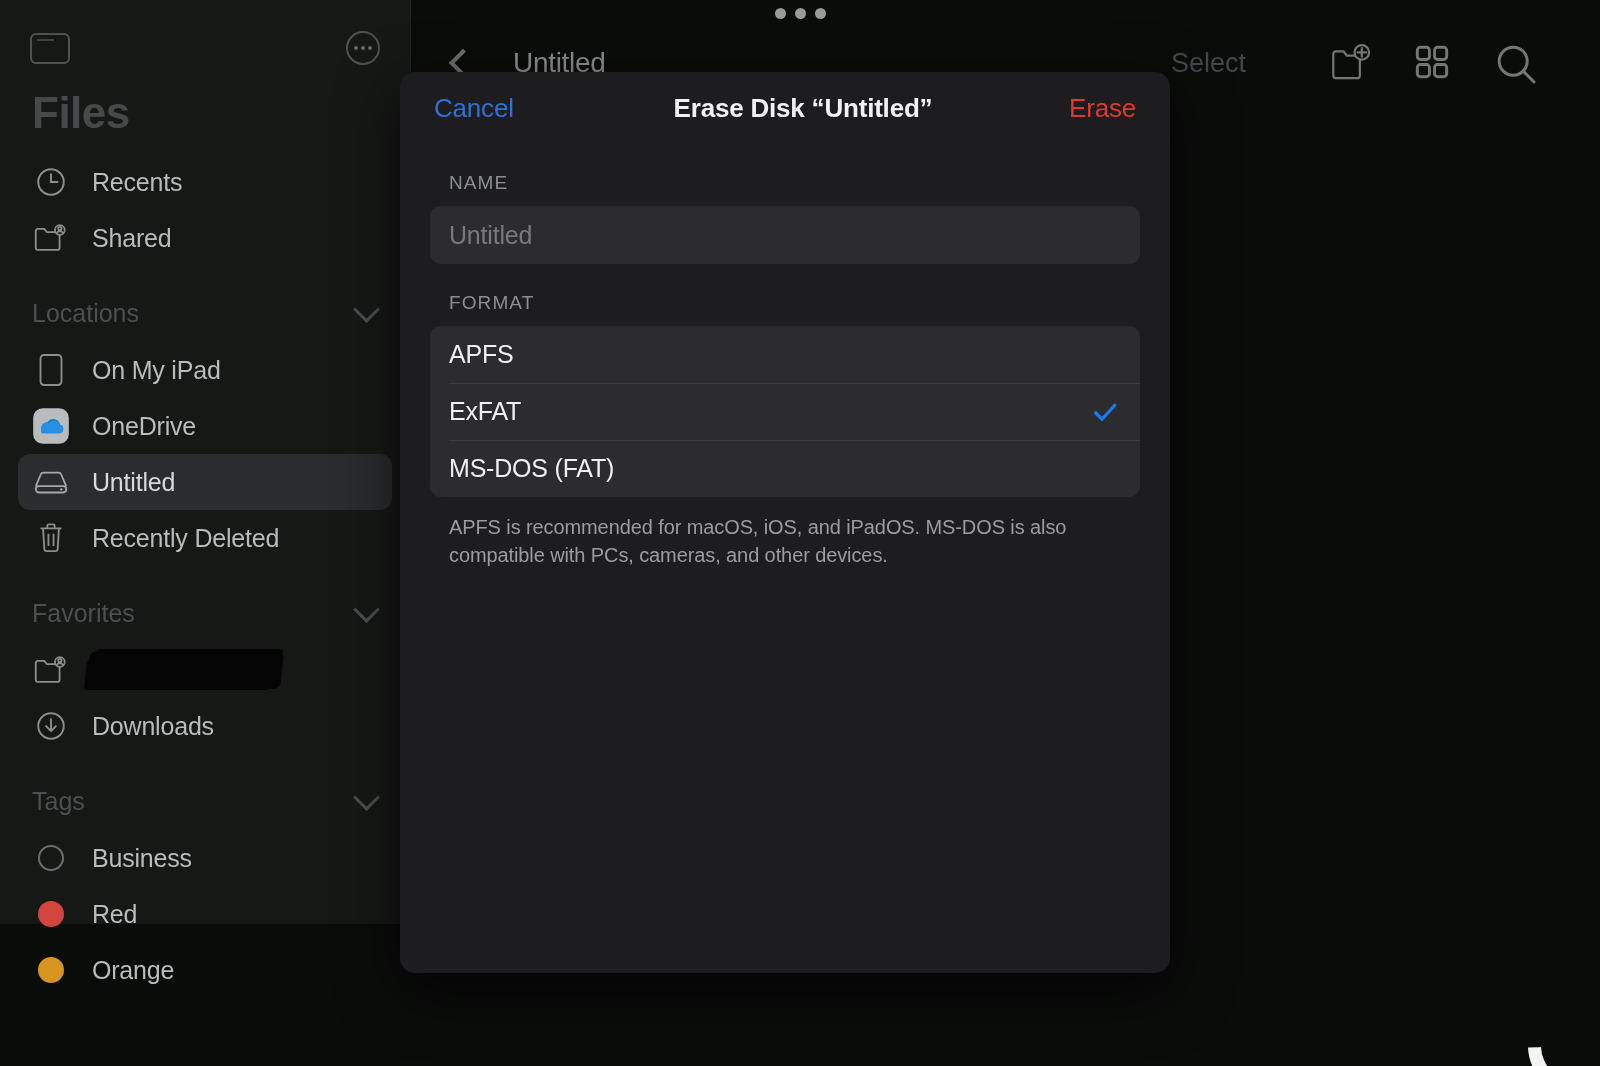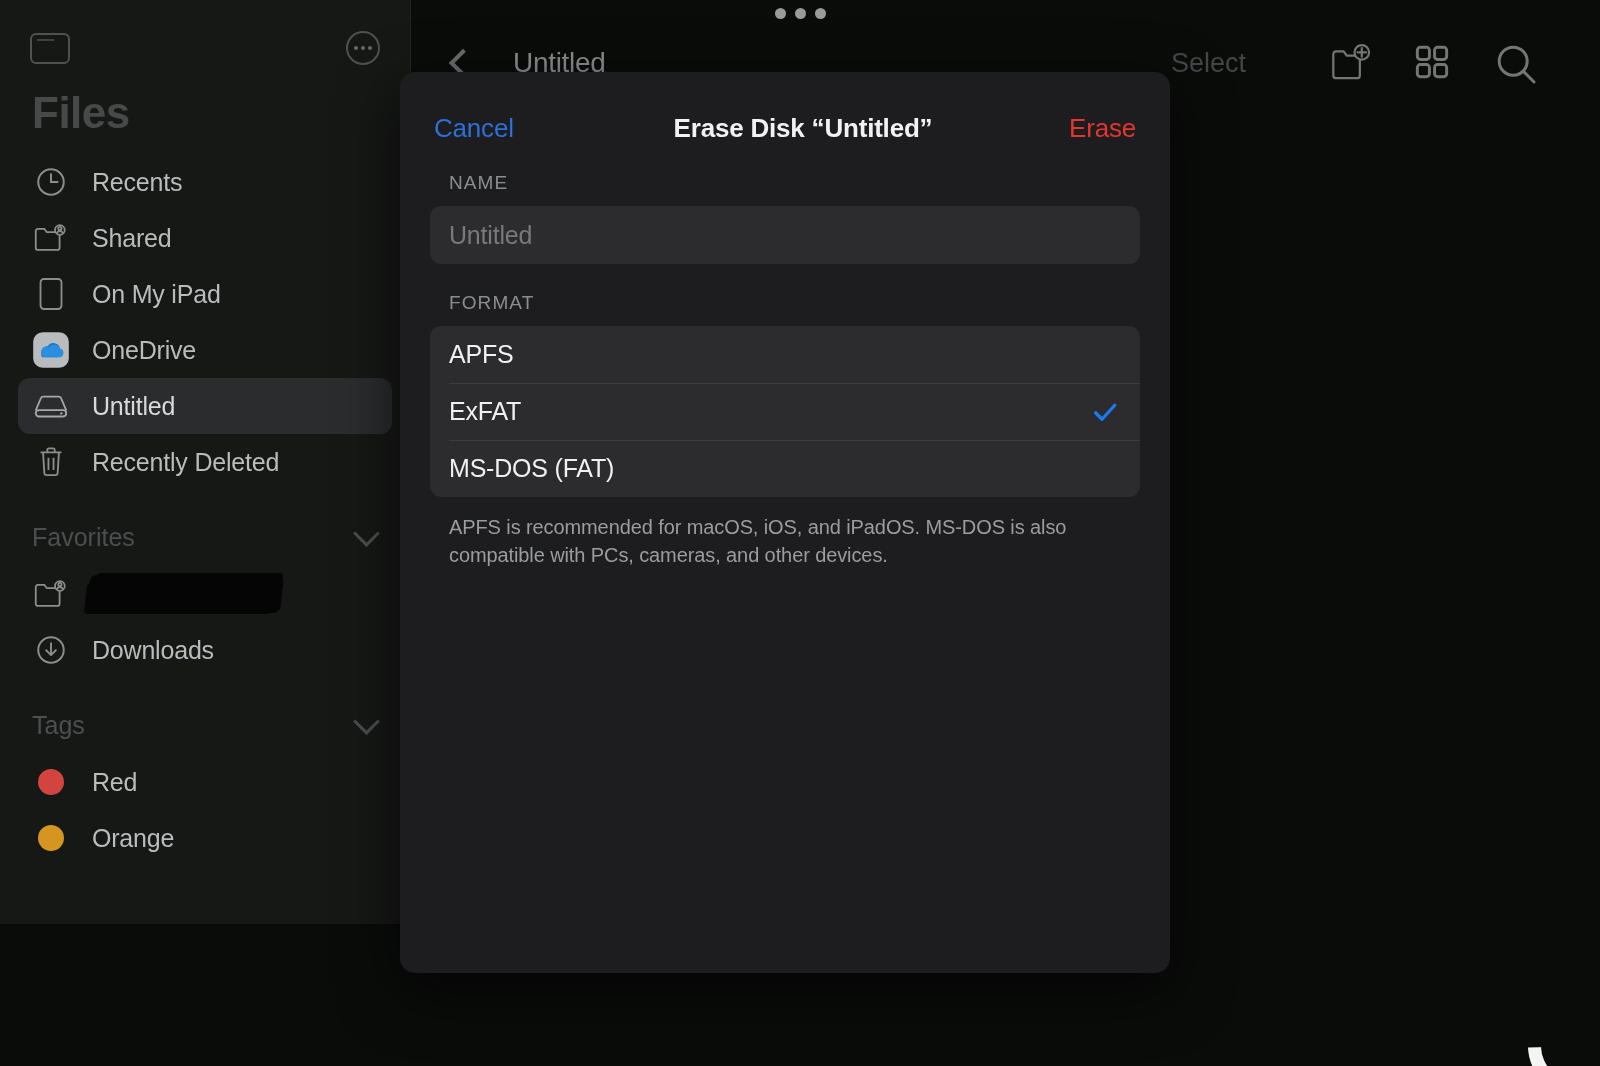--- a/index.html
+++ b/index.html
@@ -102,21 +102,21 @@
   .tb-icon { width:46px; height:46px; margin-left:36px; opacity:.62; }
 
   
   #modal {
     position:absolute; left:400px; top:72px; width:770px; height:901px;
     background:#1d1d1f; border-radius:15px; z-index:30;
     box-shadow:0 18px 60px rgba(0,0,0,.7);
     overflow:hidden;
   }
   .md-head {
-    height:72px; display:flex; align-items:flex-end;
+    height:72px; display:flex; align-items:center;
     padding:0 34px; position:relative;
   }
   .md-cancel { font-size:26px; color:#2f6fd8; letter-spacing:-0.2px; }
   .md-heading {
     position:absolute; left:0; right:0; text-align:center;
     font-size:26px; font-weight:bold; color:#f2f2f4; letter-spacing:-0.2px;margin-left:36px;
   }
   .md-erase {
     margin-left:auto; font-size:26px; color:#e2372f;
     letter-spacing:-0.2px; position:relative; z-index:2;
@@ -201,20 +201,24 @@
             <path d="M2 6.2V18a1.6 1.6 0 0 0 1.6 1.6h14A1.6 1.6 0 0 0 19.2 18V8.4a1.6 1.6 0 0 0-1.6-1.6H10L8.2 4.4H3.6A1.6 1.6 0 0 0 2 6.2z"></path>
             <circle cx="19.4" cy="5.2" r="3.5" fill="#161816"></circle>
             <circle cx="19.4" cy="4.2" r="1.2"></circle>
             <path d="M17.1 7.6c.4-1 1.2-1.5 2.3-1.5s1.9.5 2.3 1.5"></path>
           </svg>
         </span>
         <span class="lbl">Shared</span>
       </div>
     </div>
 
+    <div class="sb-section">
+      <span class="lbl">Locations</span>
+      <span class="chev"></span>
+    </div>
 
 
     <div class="sb-row">
       <span class="sb-icon">
         <svg width="26" height="34" viewBox="0 0 18 24" fill="none" stroke="#8b8e8c" stroke-width="1.3">
           <rect x="1.6" y="1.4" width="14.8" height="21.2" rx="2.4"></rect>
         </svg>
       </span>
       <span class="lbl">On My iPad</span>
     </div>
@@ -277,20 +281,26 @@
         </svg>
       </span>
       <span class="lbl">Downloads</span>
     </div>
 
     <div class="sb-section">
       <span class="lbl">Tags</span>
       <span class="chev"></span>
     </div>
 
+    <div class="sb-row">
+      <span class="sb-icon">
+        <span class="tagdot hollow"></span>
+      </span>
+      <span class="lbl">Business</span>
+    </div>
 
     <div class="sb-row">
       <span class="sb-icon">
         <span class="tagdot" style="background:#d2453f"></span>
       </span>
       <span class="lbl">Red</span>
     </div>
 
     <div class="sb-row">
       <span class="sb-icon">

